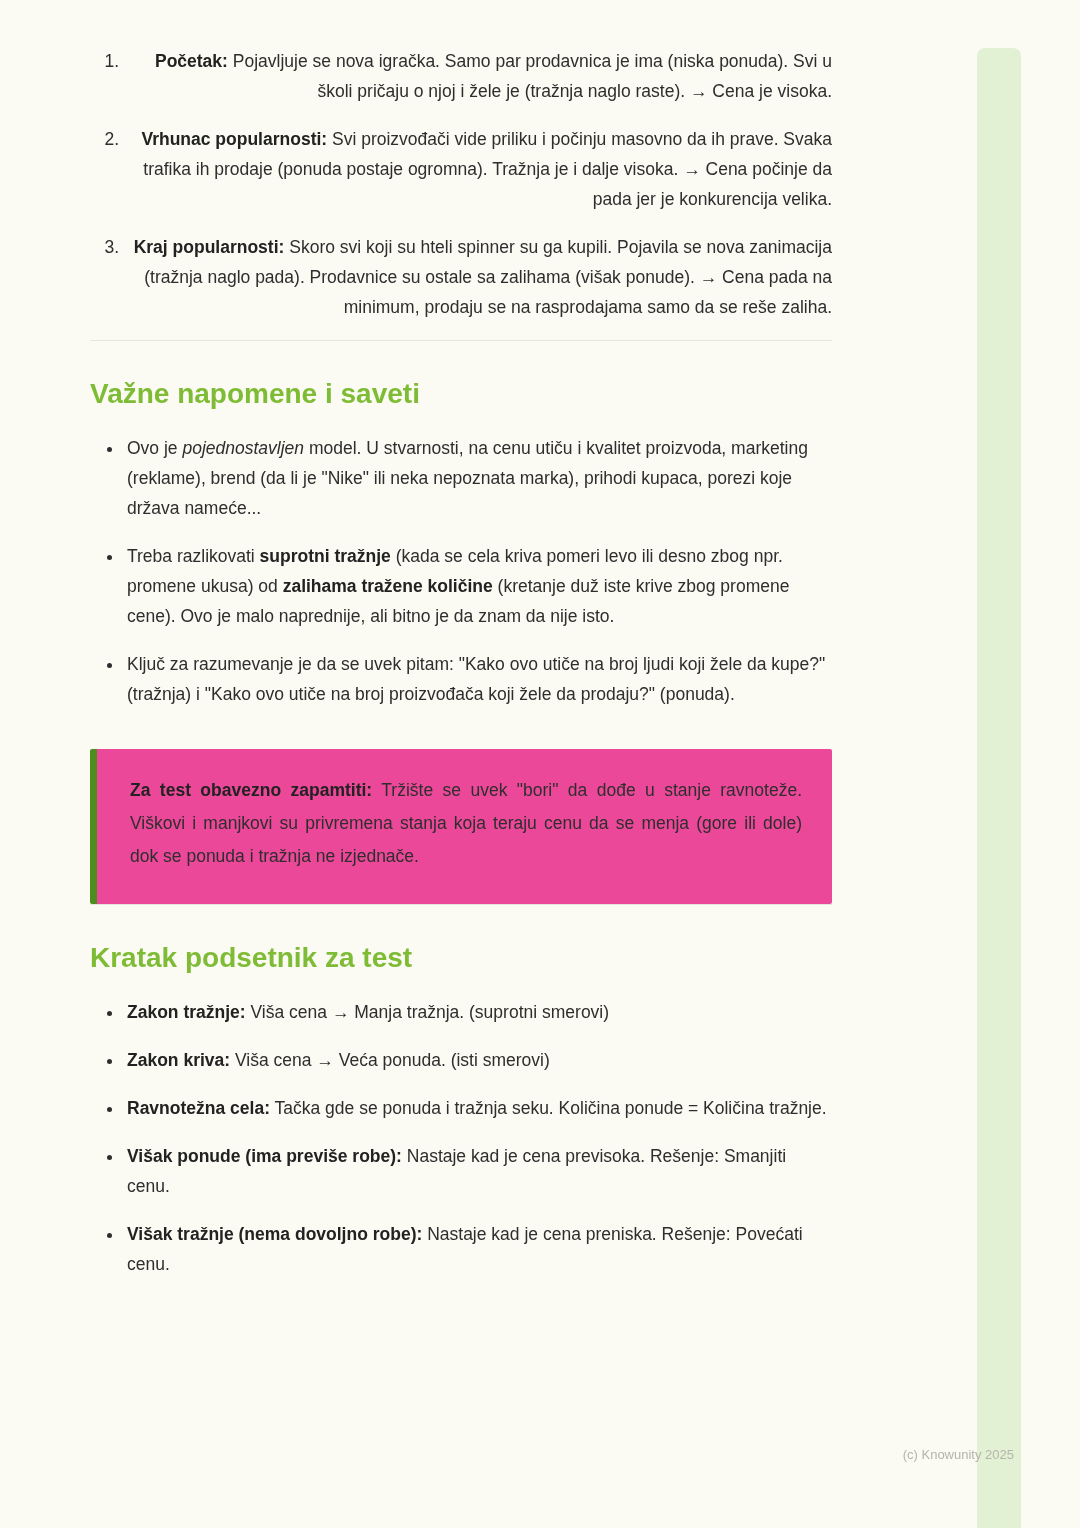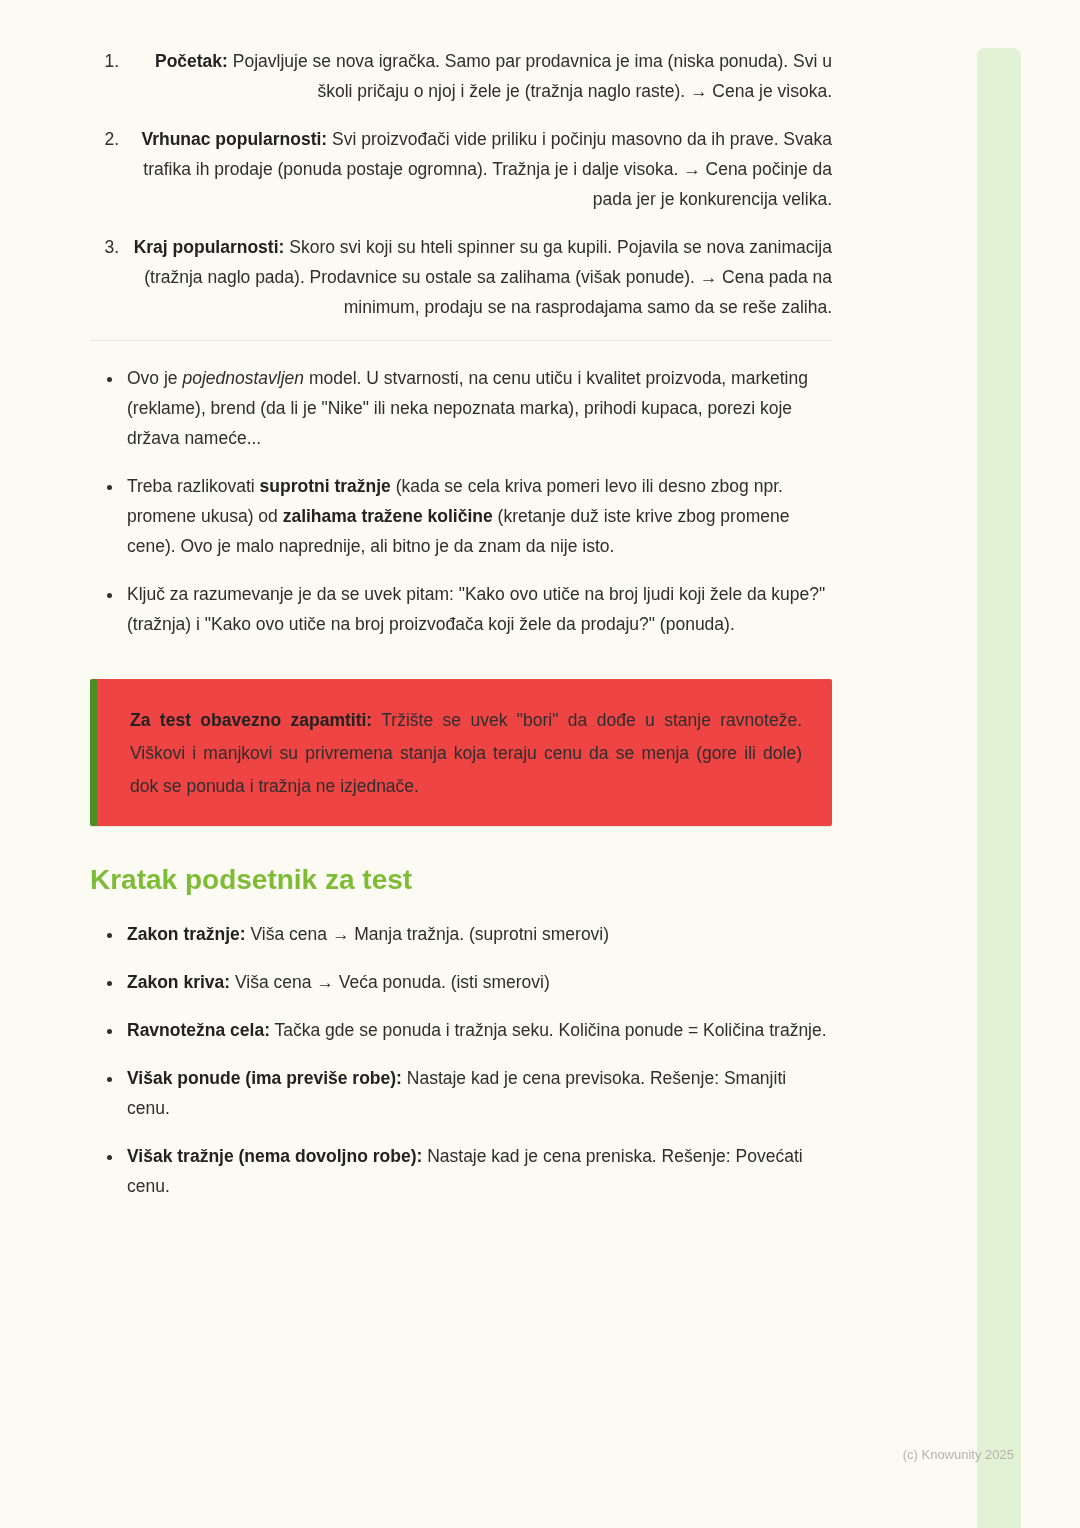--- a/index.html
+++ b/index.html
@@ -35,24 +35,24 @@
   .divider-2 { margin-top: 36px; }
   h2.section-title {
     margin-top: 36px;
     font-size: 28px;
     font-weight: 700;
     color: #7fbc35;
     line-height: 34px;
   }
   .callout {
     margin-top: 40px;
-    background: #ef4444;
+    background: #ec4899;
     border-left: 7px solid #4d8c1f;
     border-radius: 2px;
-    padding: 25px 30px 23px 33px;
+    padding: 25px 30px 31px 33px;
   }
   .callout p {
     font-size: 17.5px;
     line-height: 33px;
     text-align: justify;
   }
   .edge-strip {
     position: absolute;
     top: 48px;
     right: 59px;
@@ -76,20 +76,21 @@
 <div class="content">
 
   <ol class="numbered">
     <li><span class="b">Početak:</span><span> Pojavljuje se nova igračka. Samo par prodavnica je ima (niska ponuda). Svi u školi pričaju o njoj i žele je (tražnja naglo raste). → Cena je visoka.</span></li>
     <li><span class="b">Vrhunac popularnosti:</span><span> Svi proizvođači vide priliku i počinju masovno da ih prave. Svaka trafika ih prodaje (ponuda postaje ogromna). Tražnja je i dalje visoka. → Cena počinje da pada jer je konkurencija velika.</span></li>
     <li><span class="b">Kraj popularnosti:</span><span> Skoro svi koji su hteli spinner su ga kupili. Pojavila se nova zanimacija (tražnja naglo pada). Prodavnice su ostale sa zalihama (višak ponude). → Cena pada na minimum, prodaju se na rasprodajama samo da se reše zaliha.</span></li>
   </ol>
 
   <hr class="divider divider-1">
 
+  <h2 class="section-title">Važne napomene i saveti</h2>
 
   <ul class="bullets">
     <li><span>Ovo je </span><span class="i">pojednostavljen</span><span> model. U stvarnosti, na cenu utiču i kvalitet proizvoda, marketing (reklame), brend (da li je "Nike" ili neka nepoznata marka), prihodi kupaca, porezi koje država nameće...</span></li>
     <li><span>Treba razlikovati </span><span class="b">suprotni tražnje</span><span> (kada se cela kriva pomeri levo ili desno zbog npr. promene ukusa) od </span><span class="b">zalihama tražene količine</span><span> (kretanje duž iste krive zbog promene cene). Ovo je malo naprednije, ali bitno je da znam da nije isto.</span></li>
     <li><span>Ključ za razumevanje je da se uvek pitam: "Kako ovo utiče na broj ljudi koji žele da kupe?" (tražnja) i "Kako ovo utiče na broj proizvođača koji žele da prodaju?" (ponuda).</span></li>
   </ul>
 
   <div class="callout">
     <p><span class="b">Za test obavezno zapamtiti:</span><span> Tržište se uvek "bori" da dođe u stanje ravnoteže. Viškovi i manjkovi su privremena stanja koja teraju cenu da se menja (gore ili dole) dok se ponuda i tražnja ne izjednače.</span></p>
   </div>

